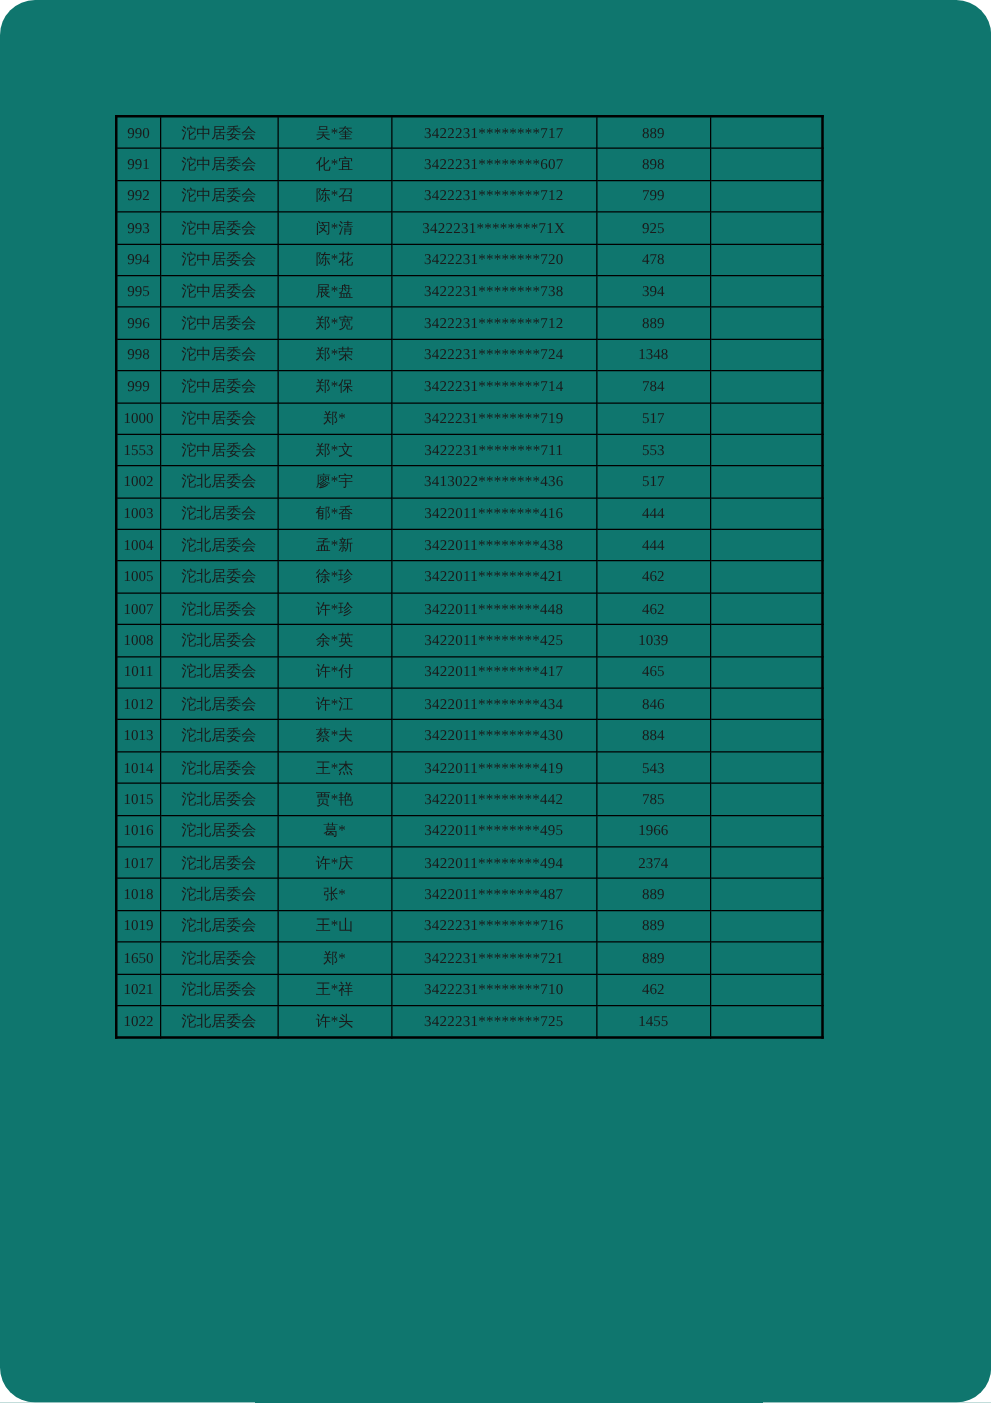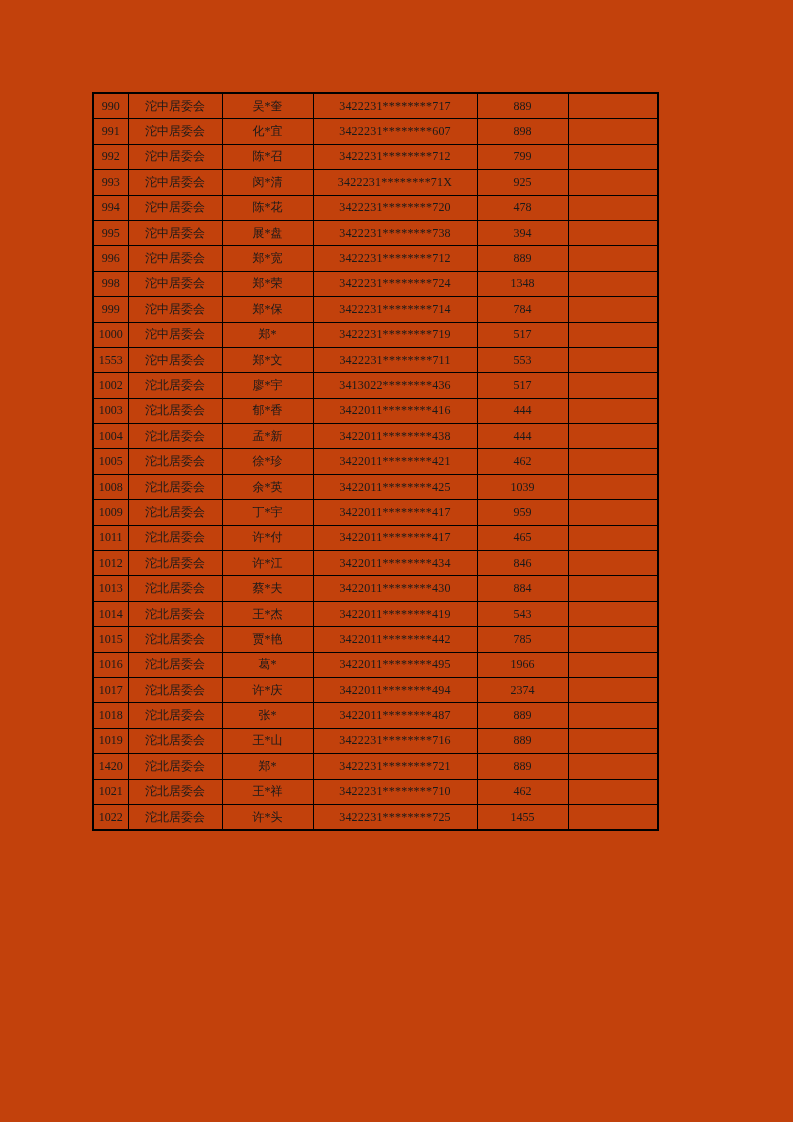--- a/index.html
+++ b/index.html
@@ -9,21 +9,22 @@
   }
   body {
     width: 793px;
     height: 1122px;
     position: relative;
     font-family: "Liberation Serif", "DejaVu Serif", serif;
   }
   .page {
     position: absolute;
     inset: 0;
-    background: #c2410c;
+    background: #0f766e;
+    border-radius: 28px;
   }
   table.data-table {
     position: absolute;
     left: 92px;
     top: 92px;
     width: 565px;
     table-layout: fixed;
     border-collapse: collapse;
     border: 2px solid #000000;
   }
@@ -187,38 +188,38 @@
         <tr>
           <td class="c-index">1005</td>
           <td class="c-committee">沱北居委会</td>
           <td class="c-name">徐*珍</td>
           <td class="c-id">3422011********421</td>
           <td class="c-amount">462</td>
           <td class="c-blank"></td>
         </tr>
 
 
+        <tr>
+          <td class="c-index">1007</td>
+          <td class="c-committee">沱北居委会</td>
+          <td class="c-name">许*珍</td>
+          <td class="c-id">3422011********448</td>
+          <td class="c-amount">462</td>
+          <td class="c-blank"></td>
+        </tr>
 
         <tr>
           <td class="c-index">1008</td>
           <td class="c-committee">沱北居委会</td>
           <td class="c-name">余*英</td>
           <td class="c-id">3422011********425</td>
           <td class="c-amount">1039</td>
           <td class="c-blank"></td>
         </tr>
 
-        <tr>
-          <td class="c-index">1009</td>
-          <td class="c-committee">沱北居委会</td>
-          <td class="c-name">丁*宇</td>
-          <td class="c-id">3422011********417</td>
-          <td class="c-amount">959</td>
-          <td class="c-blank"></td>
-        </tr>
 
 
         <tr>
           <td class="c-index">1011</td>
           <td class="c-committee">沱北居委会</td>
           <td class="c-name">许*付</td>
           <td class="c-id">3422011********417</td>
           <td class="c-amount">465</td>
           <td class="c-blank"></td>
         </tr>
@@ -289,21 +290,21 @@
         <tr>
           <td class="c-index">1019</td>
           <td class="c-committee">沱北居委会</td>
           <td class="c-name">王*山</td>
           <td class="c-id">3422231********716</td>
           <td class="c-amount">889</td>
           <td class="c-blank"></td>
         </tr>
 
         <tr>
-          <td class="c-index">1420</td>
+          <td class="c-index">1650</td>
           <td class="c-committee">沱北居委会</td>
           <td class="c-name">郑*</td>
           <td class="c-id">3422231********721</td>
           <td class="c-amount">889</td>
           <td class="c-blank"></td>
         </tr>
 
         <tr>
           <td class="c-index">1021</td>
           <td class="c-committee">沱北居委会</td>

